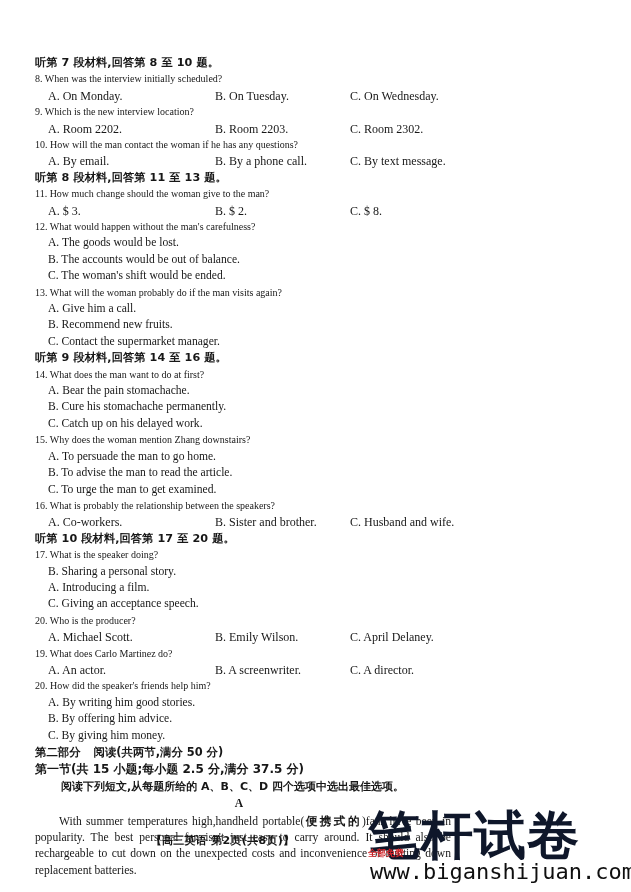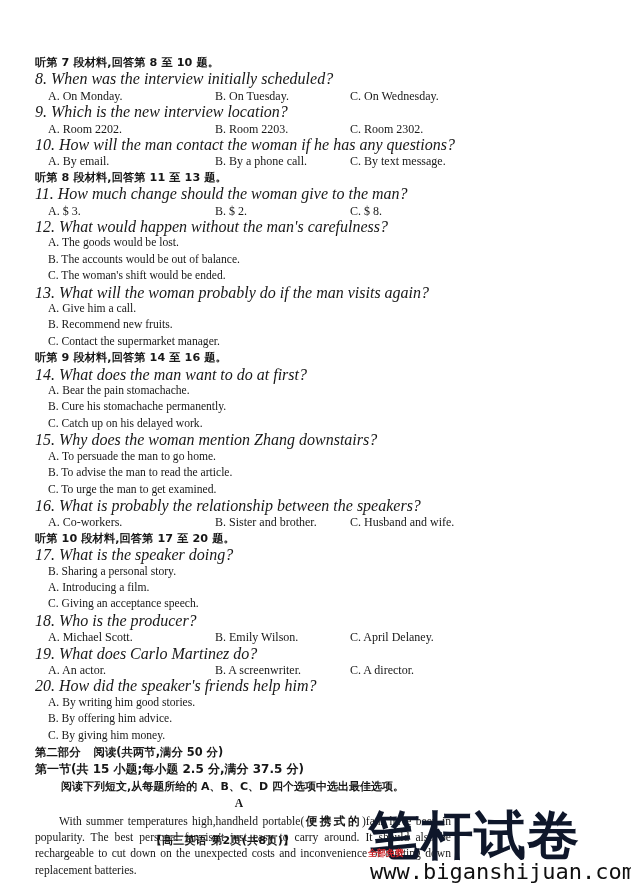--- a/index.html
+++ b/index.html
@@ -25,24 +25,23 @@
   
   .cn-head {
     font-family: "DejaVu Sans", "Liberation Sans", sans-serif;
     font-weight: bold;
     font-size: 11.2px;
     line-height: 16.4px;
     letter-spacing: 0.1px;
     white-space: nowrap;
   }
   .q-line {
-    font-size: 16px;
-    line-height: 16.4px;
-    white-space: nowrap;
-    font-style: italic;
+    font-size: 10px;
+    line-height: 16.4px;
+    white-space: nowrap;
   }
   .opt-row {
     position: relative;
     height: 16.4px;
     line-height: 16.4px;
     font-size: 12px;
     white-space: nowrap;
   }
   .opt-a { position: absolute; left: 13px; top: 0; }
   .opt-b { position: absolute; left: 180px; top: 0; }
@@ -219,21 +218,21 @@
     <span class="opt-c">C. Husband and wife.</span>
   </div>
 
   <div class="cn-head">听第 10 段材料,回答第 17 至 20 题。</div>
 
   <div class="q-line">17. What is the speaker doing?</div>
   <div class="opt-stack">B. Sharing a personal story.</div>
   <div class="opt-stack">A. Introducing a film.</div>
   <div class="opt-stack">C. Giving an acceptance speech.</div>
 
-  <div class="q-line">18. Who is the producer?</div>
+  <div class="q-line">20. Who is the producer?</div>
   <div class="opt-row">
     <span class="opt-a">A. Michael Scott.</span>
     <span class="opt-b">B. Emily Wilson.</span>
     <span class="opt-c">C. April Delaney.</span>
   </div>
 
   <div class="q-line">19. What does Carlo Martinez do?</div>
   <div class="opt-row">
     <span class="opt-a">A. An actor.</span>
     <span class="opt-b">B. A screenwriter.</span>

